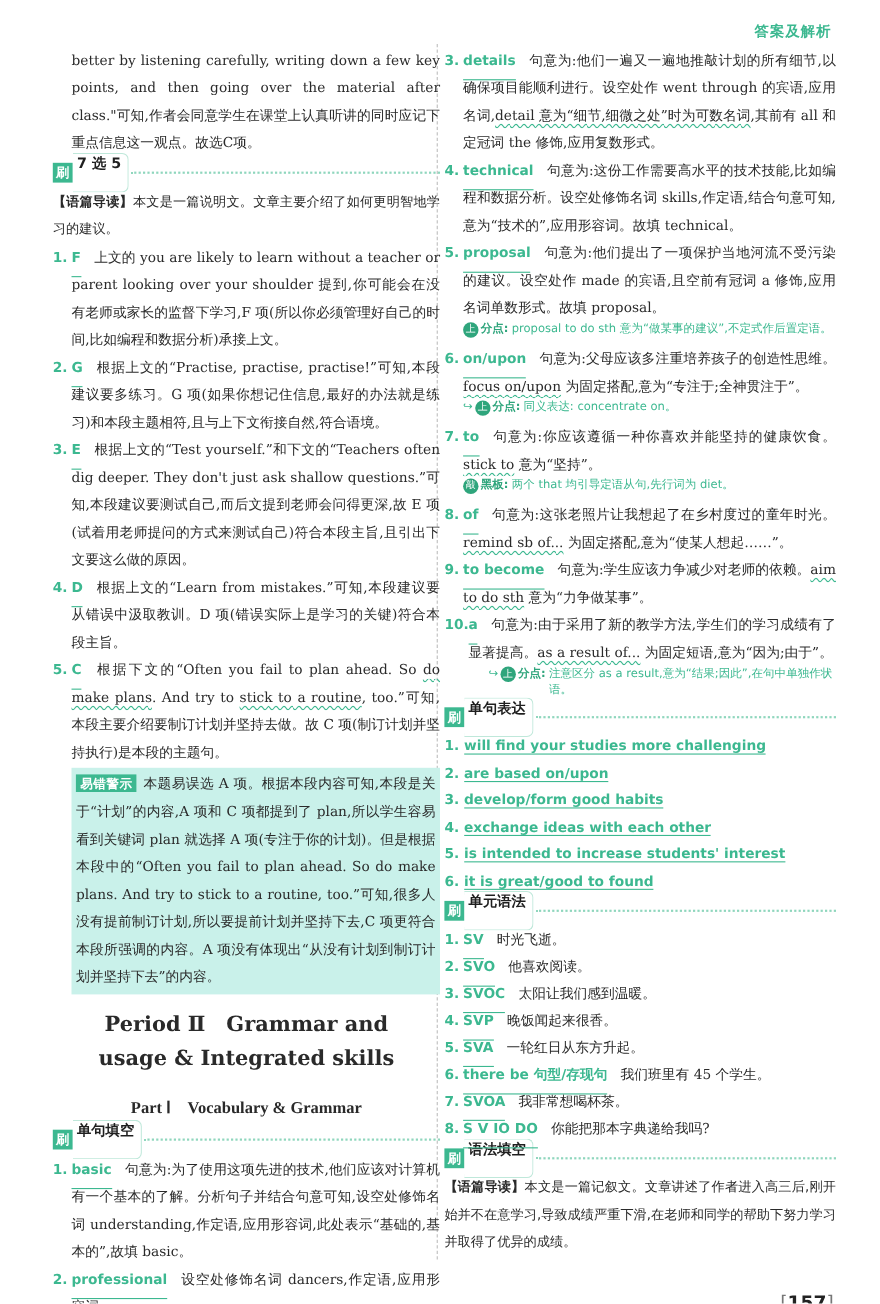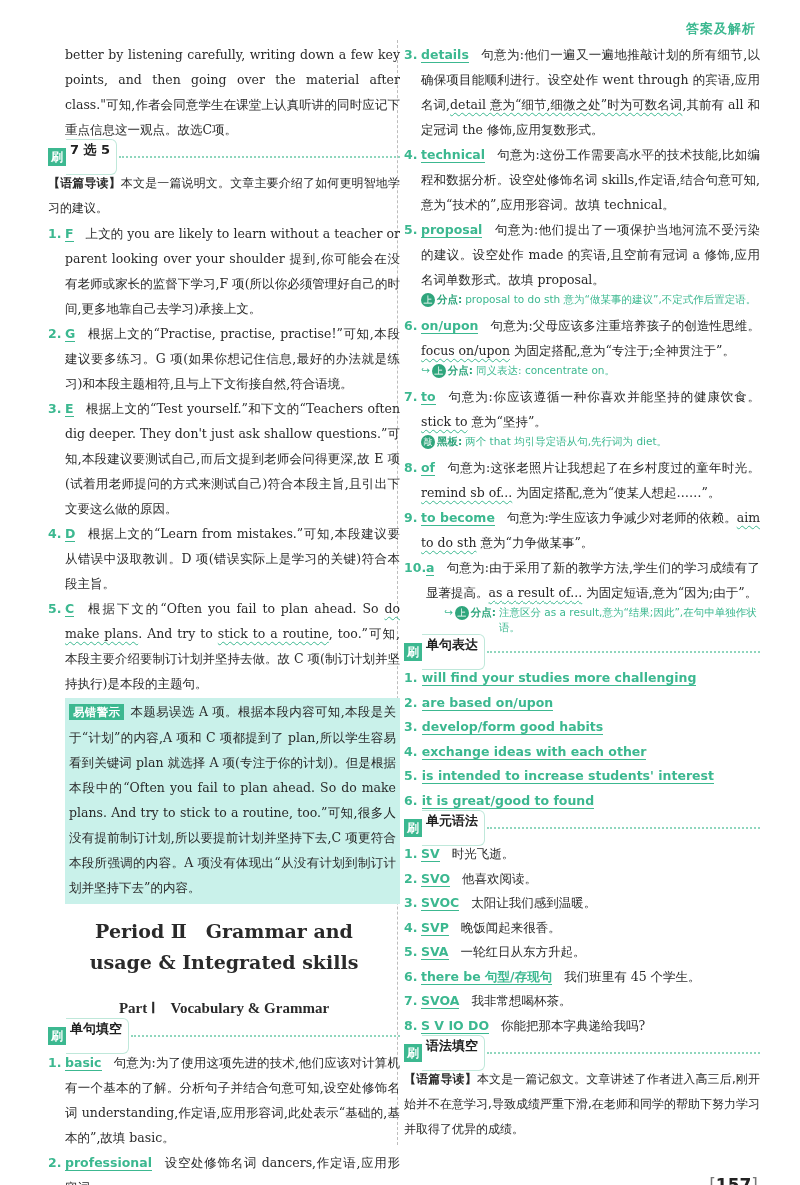--- a/index.html
+++ b/index.html
@@ -11,21 +11,21 @@
   .col { position: absolute; top: 42px; width: 352px; font-size: 12.5px; line-height: 25px; }
   .col-left { left: 48px; }
   .col-right { left: 404px; width: 356px; }
   .divider { position: absolute; left: 397px; top: 40px; height: 1105px; border-left: 1px dashed #bdbdbd; }
 
   .para { text-align: justify; }
   .indent { padding-left: 17px; }
 
   .item { position: relative; padding-left: 17px; text-align: justify; }
   .num { position: absolute; left: 0; top: 0; font-family: "DejaVu Sans", sans-serif; font-weight: bold; color: #3cb890; font-size: 12.5px; }
-  .ans { font-family: "DejaVu Sans", sans-serif; font-weight: bold; color: #3cb890; border-bottom: 1.5px solid #3cb890; padding-bottom: 0; margin-right: 12px; font-size: 12.5px; }
+  .ans { font-family: "DejaVu Sans", sans-serif; font-weight: bold; color: #3cb890; border-bottom: 1.5px solid #3cb890; padding-bottom: 10px; margin-right: 12px; font-size: 12.5px; }
   .wavy { text-decoration: underline wavy #3cb890; text-decoration-thickness: 1px; text-underline-offset: 3px; }
 
   .sec-head { display: flex; align-items: center; margin: 4px 0 3px 0; height: 22px; }
   .sec-badge { background: #3cb890; color: #ffffff; font-family: "DejaVu Sans", sans-serif; font-weight: bold; font-size: 12px; width: 18px; height: 18px; display: flex; align-items: center; justify-content: center; }
   .sec-title { font-family: "DejaVu Sans", sans-serif; font-weight: bold; font-size: 13px; padding: 0 6px 0 4px; height: 36px; line-height: 20px; border: 1px solid #bfe8da; border-left: none; border-radius: 0 6px 6px 0; color: #1f1f1f; }
   .sec-dots { flex: 1; border-top: 2px dotted #8fd6bd; margin-left: 2px; height: 0; }
 
   .guide { font-family: "DejaVu Sans", sans-serif; font-size: 12px; line-height: 25px; text-align: justify; }
   .guide-label { font-weight: bold; }
 
@@ -62,21 +62,21 @@
     <span class="sec-badge">刷</span>
     <span class="sec-title">7 选 5</span>
     <span class="sec-dots"></span>
   </div>
   <div class="guide">
     <span class="guide-label">【语篇导读】</span><span>本文是一篇说明文。文章主要介绍了如何更明智地学习的建议。</span>
   </div>
 
   <div class="item">
     <span class="num">1.</span>
-    <span class="ans">F</span><span>上文的 you are likely to learn without a teacher or parent looking over your shoulder 提到,你可能会在没有老师或家长的监督下学习,F 项(所以你必须管理好自己的时间,更多地靠自己去学习)承接上文。</span>
+    <span class="ans">F</span><span>上文的 you are likely to learn without a teacher or parent looking over your shoulder 提到,你可能会在没有老师或家长的监督下学习,F 项(所以你必须管理好自己的时间,比如编程和数据分析)承接上文。</span>
   </div>
   <div class="item">
     <span class="num">2.</span>
     <span class="ans">G</span><span>根据上文的“Practise, practise, practise!”可知,本段建议要多练习。G 项(如果你想记住信息,最好的办法就是练习)和本段主题相符,且与上下文衔接自然,符合语境。</span>
   </div>
   <div class="item">
     <span class="num">3.</span>
     <span class="ans">E</span><span>根据上文的“Test yourself.”和下文的“Teachers often dig deeper. They don't just ask shallow questions.”可知,本段建议要测试自己,而后文提到老师会问得更深,故 E 项(试着用老师提问的方式来测试自己)符合本段主旨,且引出下文要这么做的原因。</span>
   </div>
   <div class="item">

